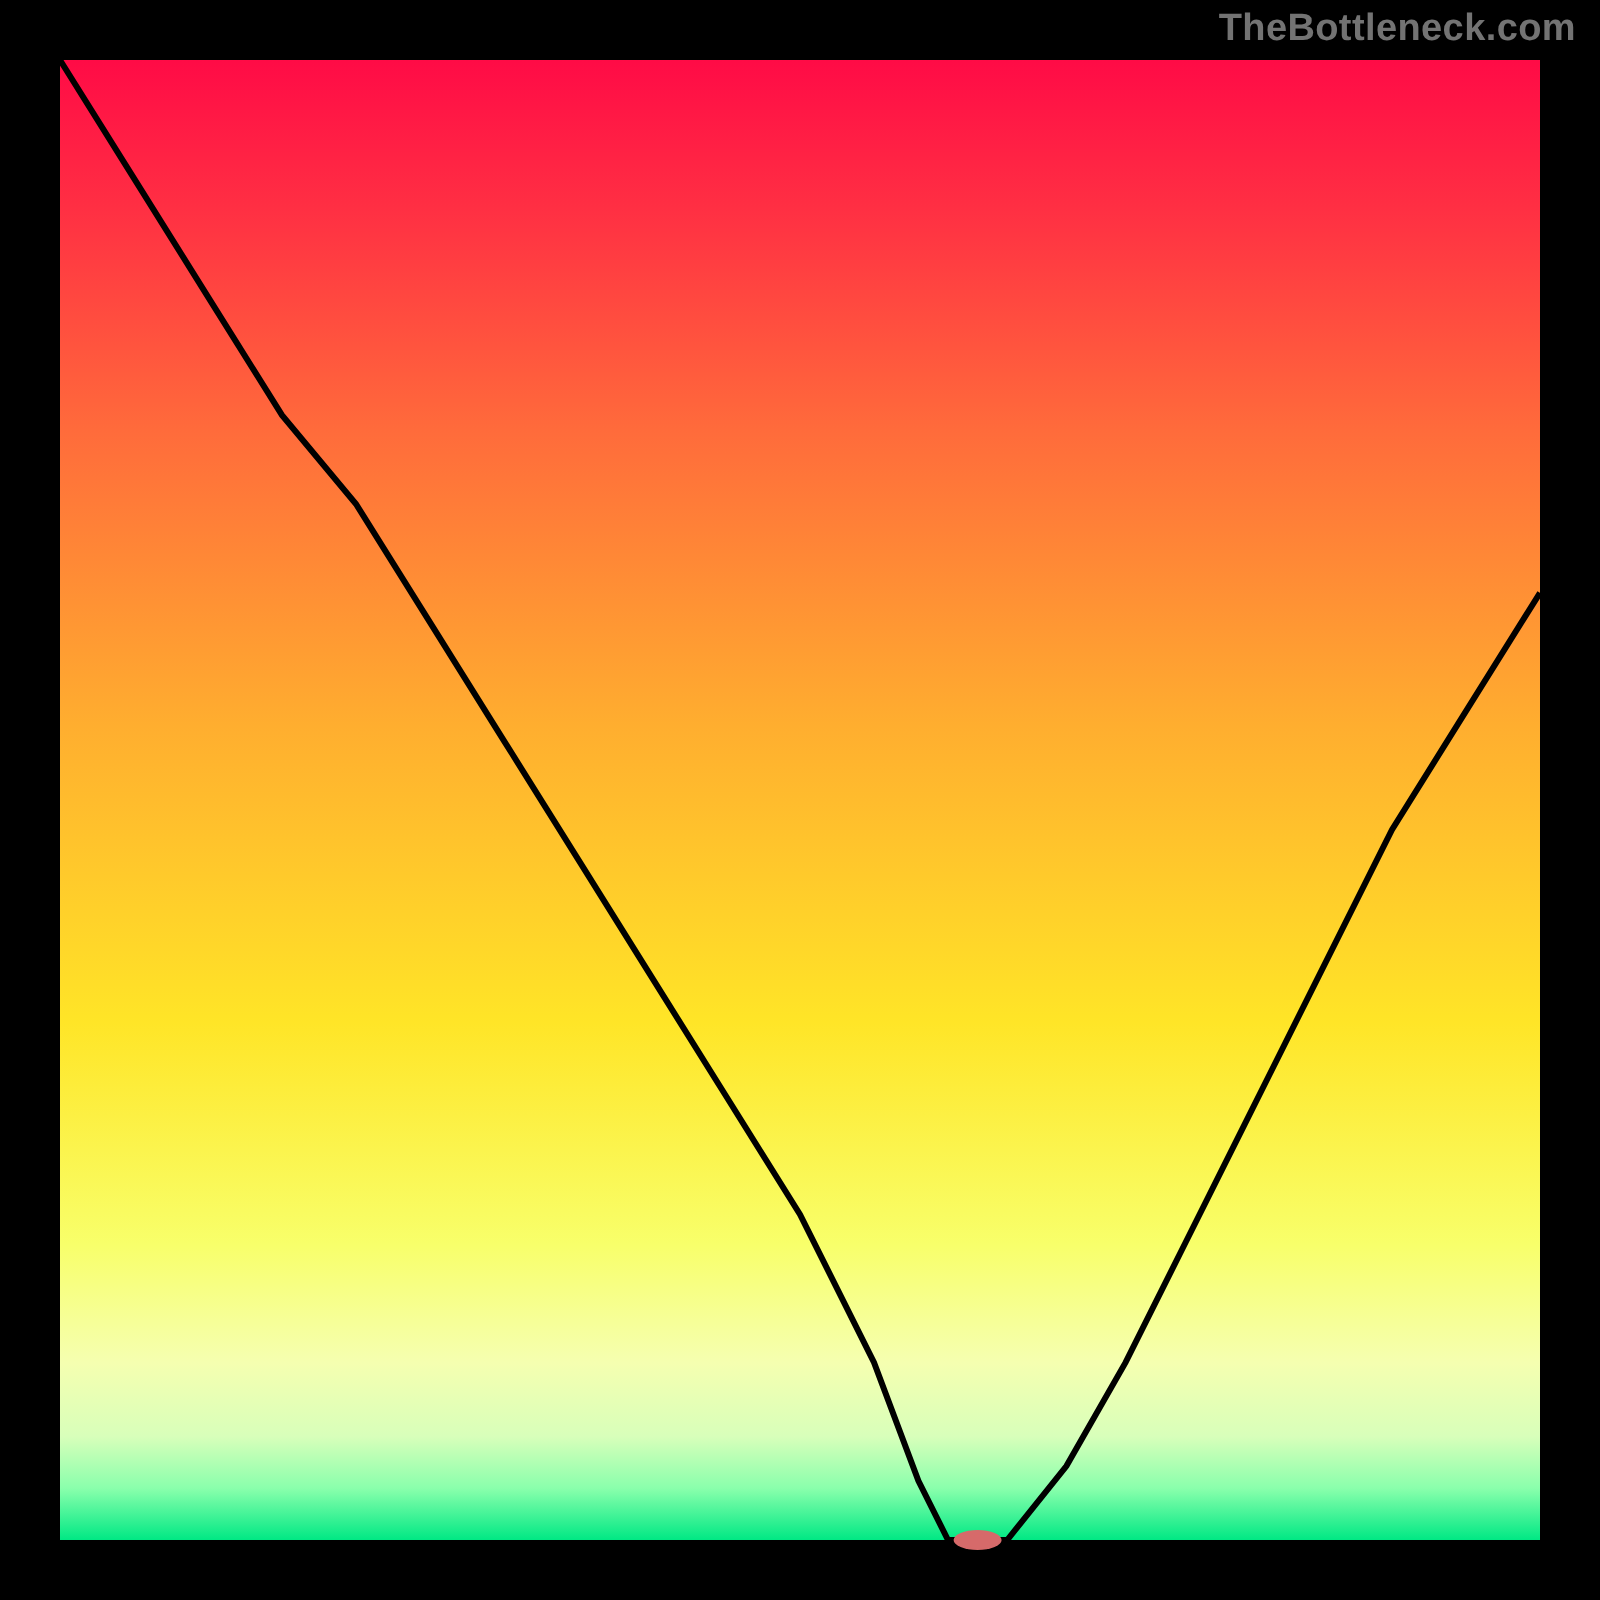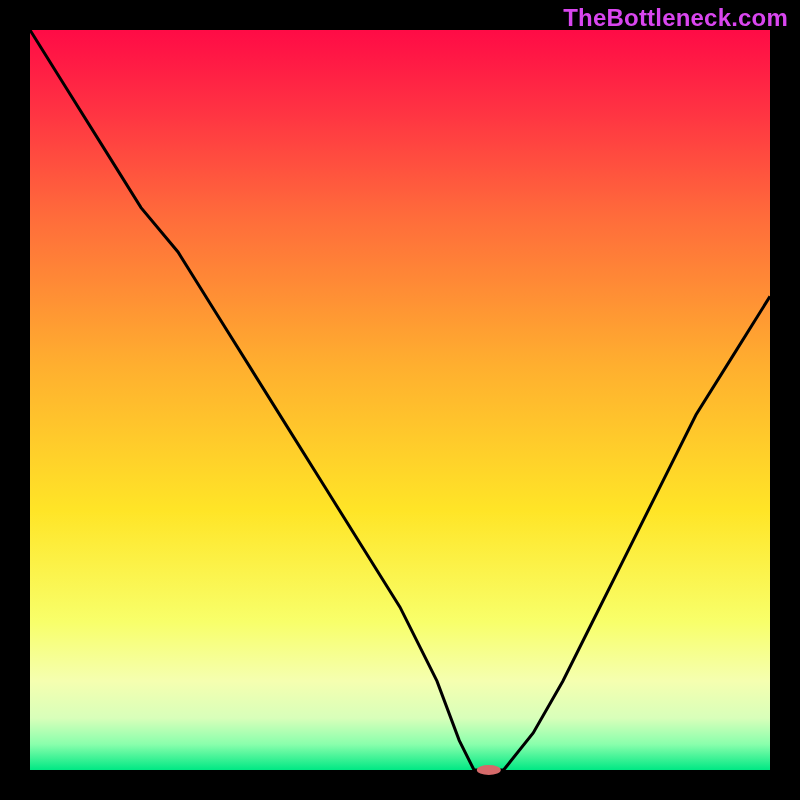--- a/index.html
+++ b/index.html
@@ -13,23 +13,23 @@
   .container {
     position: relative;
     width: 800px;
     height: 800px;
   }
   .watermark {
     position: absolute;
     top: 4px;
     right: 12px;
     font-family: Arial, Helvetica, sans-serif;
-    font-size: 24px;
+    font-size: 19px;
     font-weight: 600;
-    color: #d946ef;
+    color: #737373;
     letter-spacing: 0.2px;
   }
   svg {
     position: absolute;
     top: 0;
     left: 0;
   }
 </style>
 </head>
 <body>

